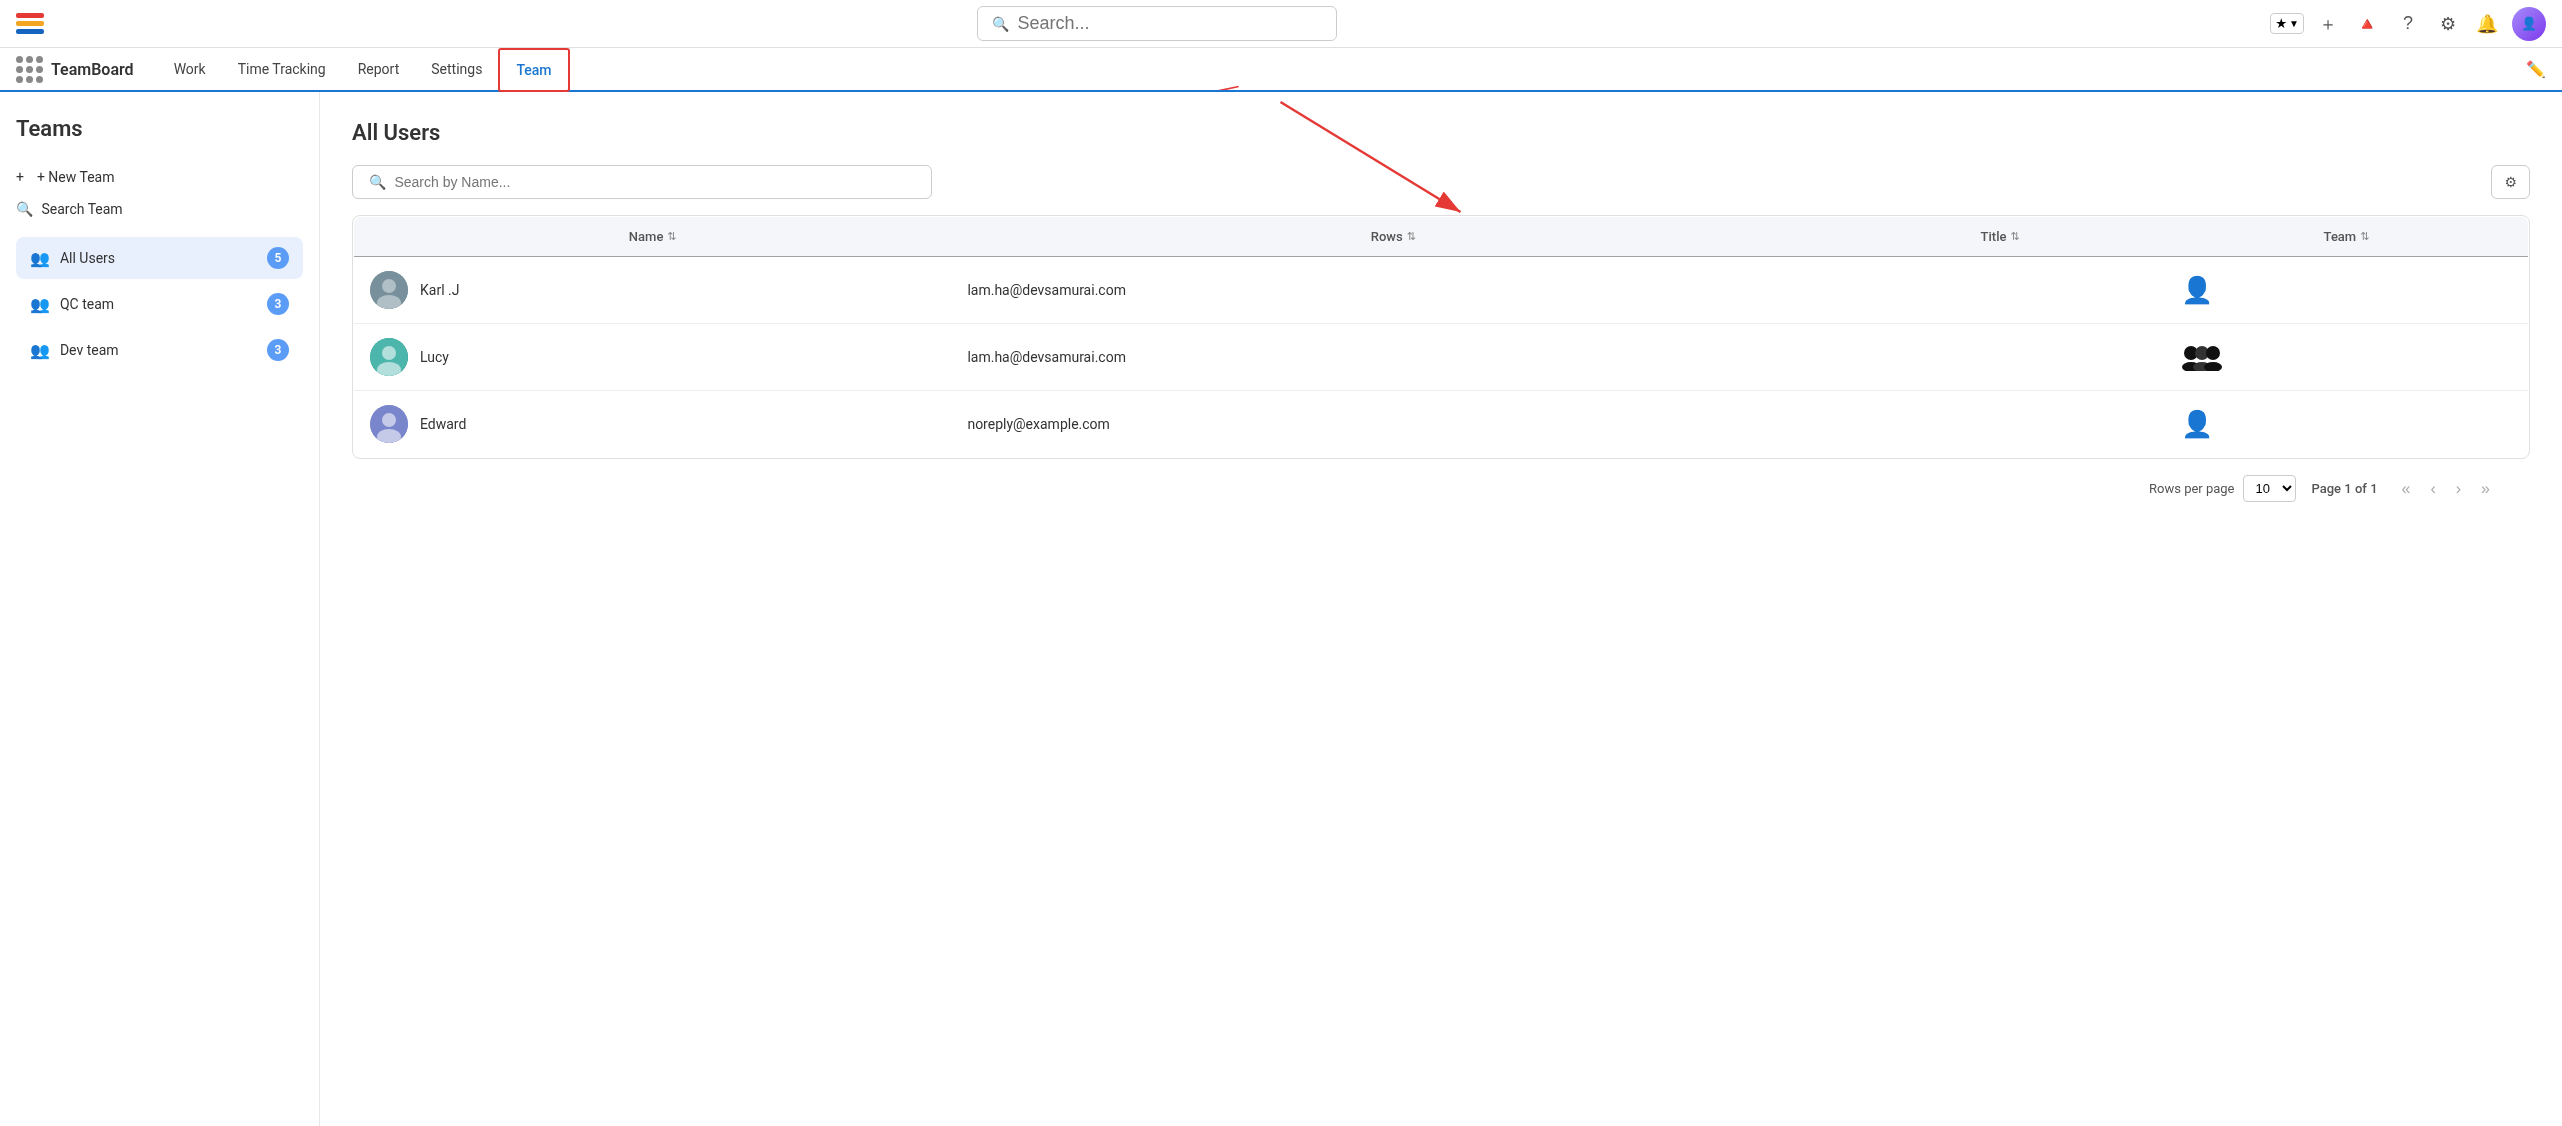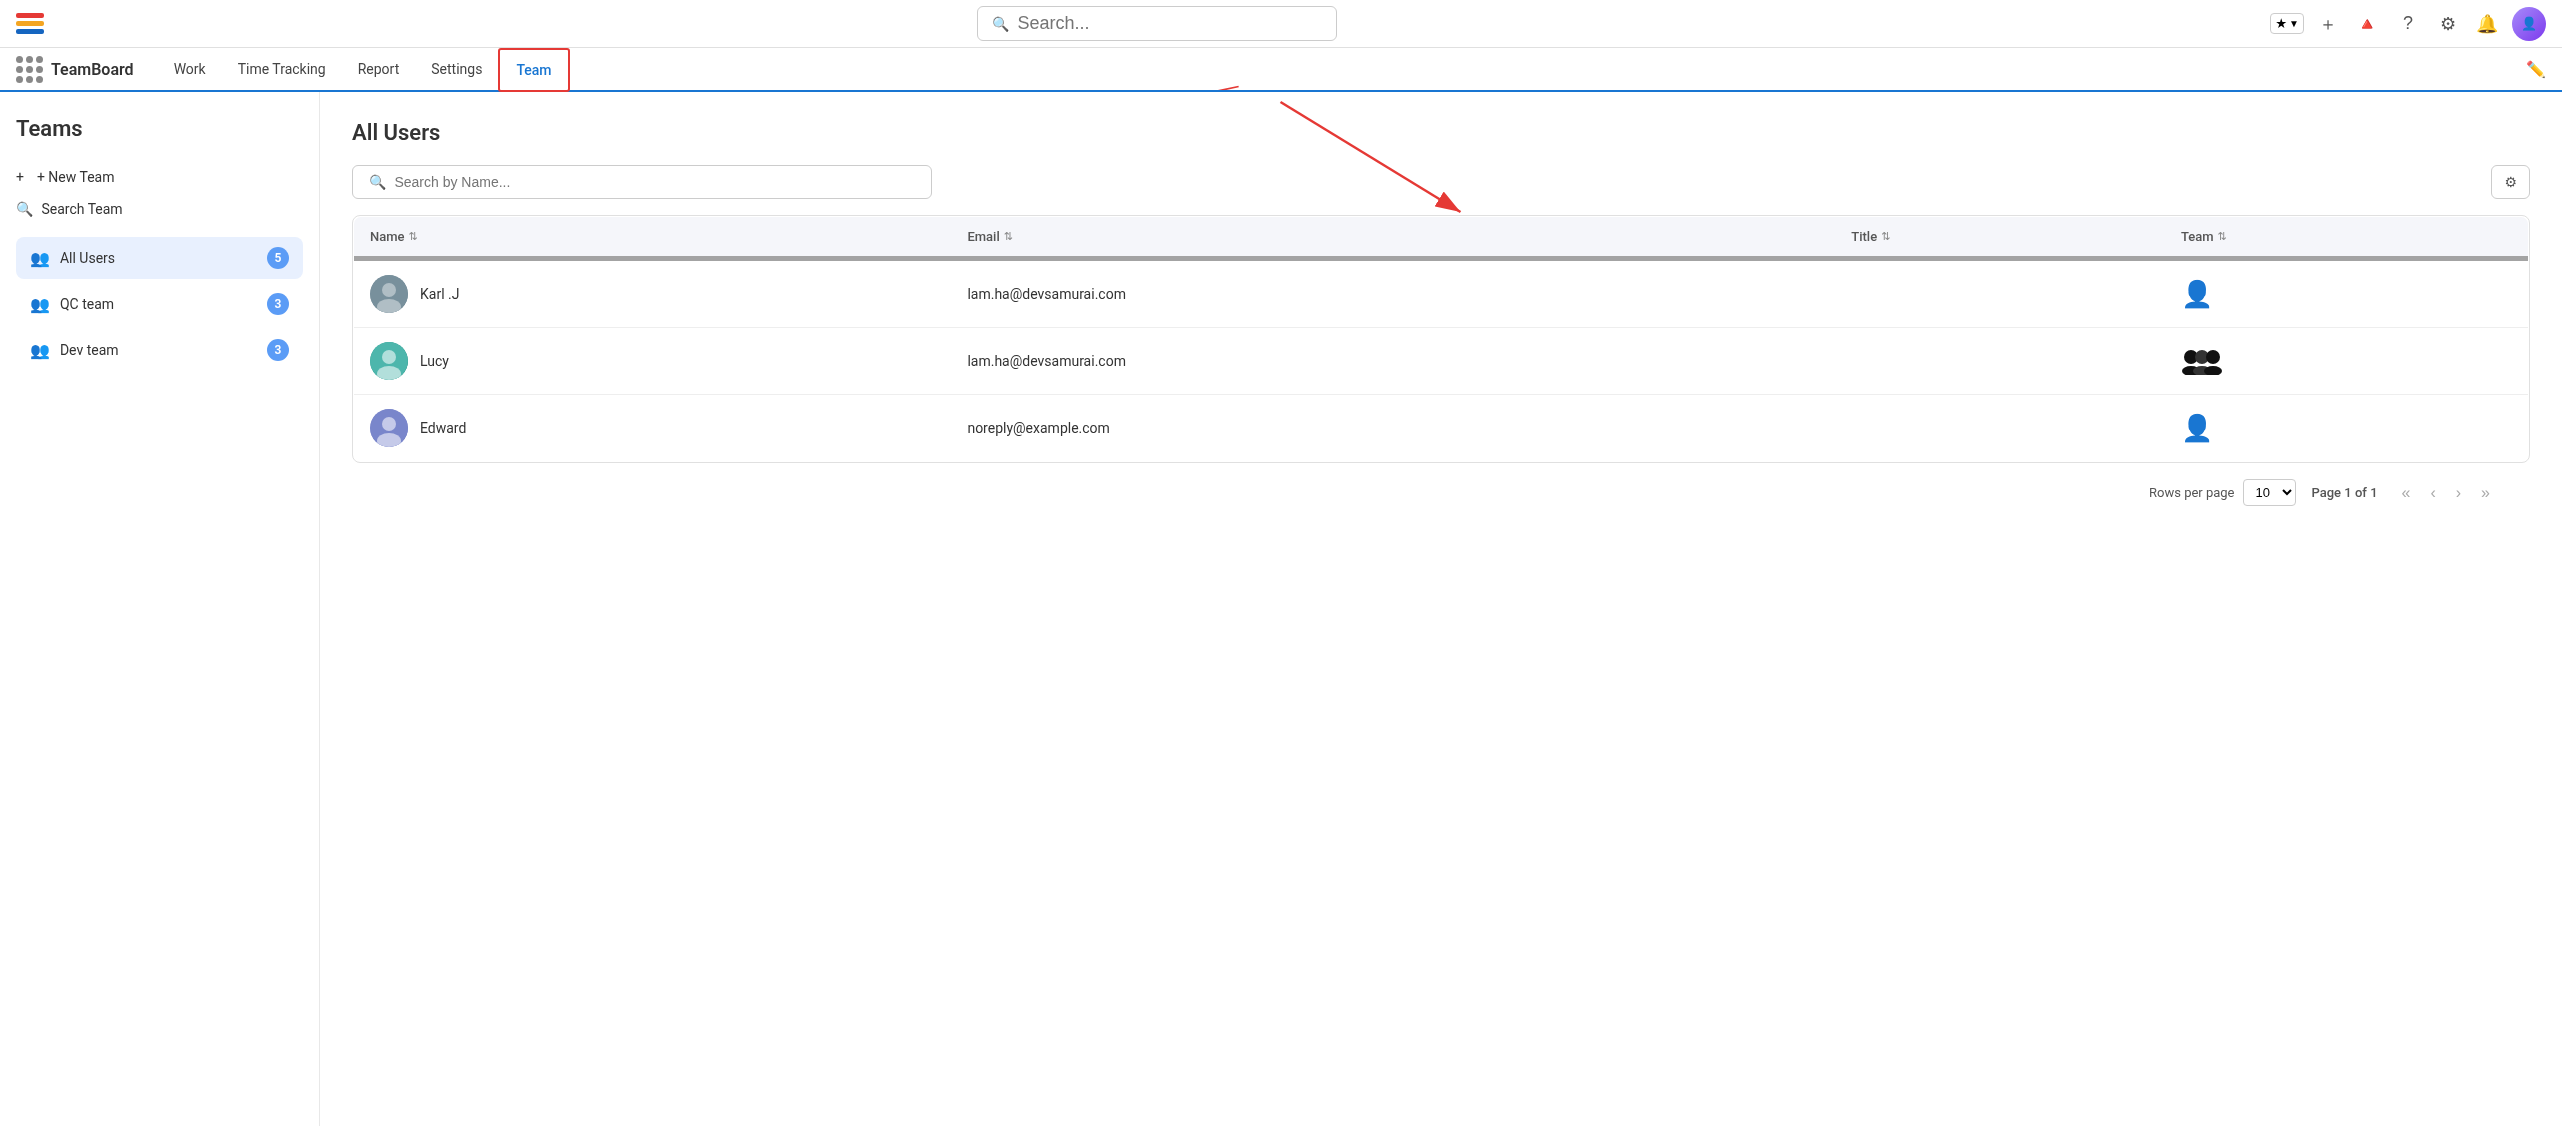--- a/index.html
+++ b/index.html
@@ -89,22 +89,22 @@
     .search-name-bar input { border: none; outline: none; font-size: 14px; color: #b91c1c; width: 100%; background: transparent; }
     .filter-btn {
       border: 1px solid #ccc; border-radius: 6px; padding: 8px 12px; cursor: pointer;
       background: #fff; font-size: 14px; color: #555;
     }
 
     
     .users-table { width: 100%; border-collapse: collapse; border: 1px solid #e0e0e0; border-radius: 8px; overflow: hidden; }
     .table-header { background: #f5f6fa; }
     .table-header th {
-      padding: 12px 16px; text-align: left; font-weight: 500; font-size: 13px; color: #555;
-      border-bottom: 5px solid #a3a3a3;
+      padding: 12px 16px; text-align: center; font-weight: 500; font-size: 13px; color: #555;
+      border-bottom: 1px solid #a3a3a3;
     }
     .col-sort { display: inline-flex; align-items: center; gap: 4px; cursor: pointer; }
     .sort-icon { font-size: 11px; color: #888; }
 
     .table-row td { padding: 14px 16px; border-bottom: 1px solid #eeeeee; font-size: 14px; vertical-align: middle; }
     .table-row:last-child td { border-bottom: none; }
     .user-cell { display: flex; align-items: center; gap: 12px; }
     .user-avatar {
       width: 38px; height: 38px; border-radius: 50%; overflow: hidden;
       display: flex; align-items: center; justify-content: center; font-size: 16px;
@@ -274,21 +274,21 @@
         <thead class="table-header">
           <tr>
             <th>
               <span class="col-sort">
                 <span>Name</span>
                 <span class="sort-icon">⇅</span>
               </span>
             </th>
             <th>
               <span class="col-sort">
-                <span>Email</span>
+                <span>Rows</span>
                 <span class="sort-icon">⇅</span>
               </span>
             </th>
             <th>
               <span class="col-sort">
                 <span>Title</span>
                 <span class="sort-icon">⇅</span>
               </span>
             </th>
             <th>

